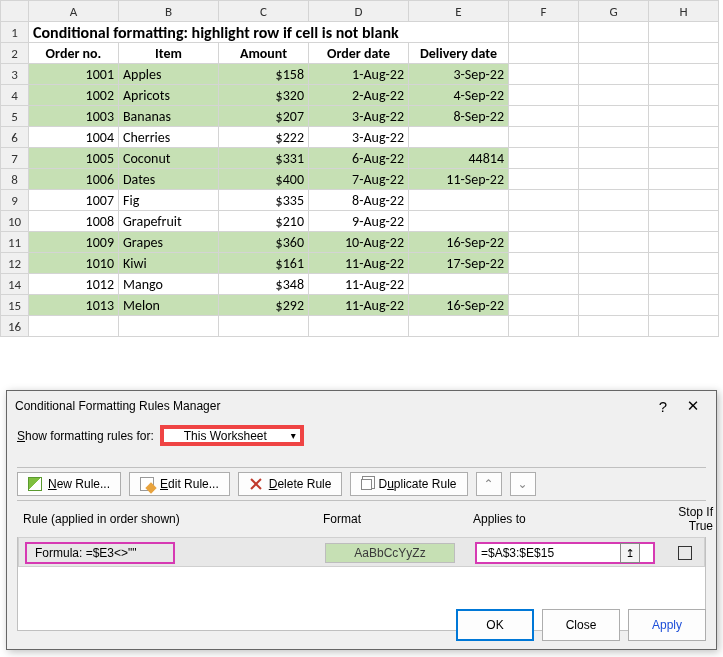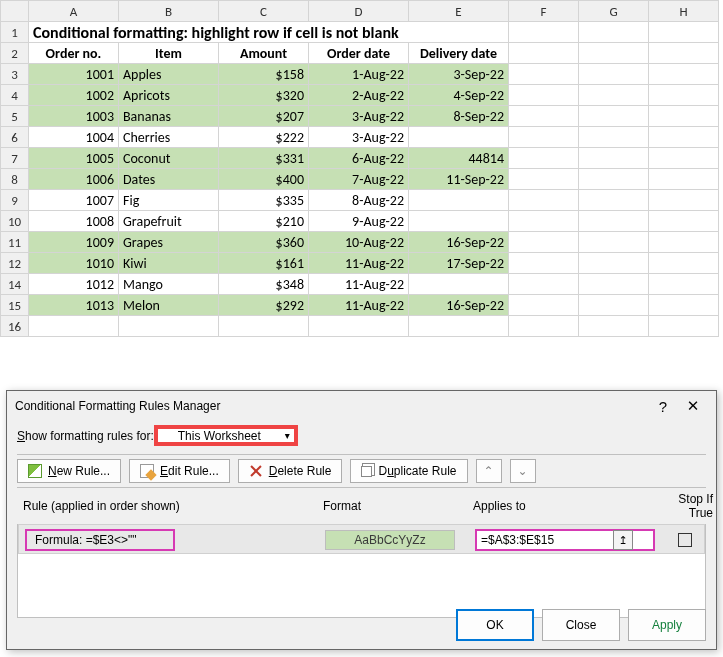--- a/index.html
+++ b/index.html
@@ -54,21 +54,21 @@
     display: flex; align-items: center;
     padding: 6px 8px;
     font-size: 12px;
   }
   .dlg-title .spacer { flex: 1; }
   .dlg-title .tbtn {
     width: 30px; text-align: center; font-size: 15px;
     cursor: default;
   }
   .dlg-body { padding: 4px 10px 6px 10px; }
-  .row1 { display: flex; align-items: center; gap: 0; margin-bottom: 8px; }
+  .row1 { display: flex; align-items: center; gap: 6px; margin-bottom: 21px; }
   .select {
     display: inline-flex; align-items: center; justify-content: space-between;
     border: 4px solid #ef4444; background: #fff; height: 21px;
     padding: 0 4px 0 20px; width: 144px;
   }
   .select .chev { font-size: 10px; }
   .btnrow { display: flex; align-items: center; gap: 8px; padding: 4px 0; border: 1px solid #c0c0c0; border-left:none; border-right:none; }
   .wbtn {
     display: inline-flex; align-items: center; gap: 6px;
     border: 1px solid #adadad; background: #fdfdfd;
@@ -96,41 +96,41 @@
   }
   .rules-row .rule-name {
     border: 2px solid #d63ab3; padding: 2px 8px; background:#e8e8e8;
     width: 150px;
   }
   .fmt-sample {
     background:#c6e0b4; color:#3a3a3a; text-align:center;
     border:1px solid #bdbdbd; width:130px; padding:2px 0;
   }
   .applies {
-    display:flex; align-items:center; gap:6px;
+    display:flex; align-items:center; gap:13px;
     border: 2px solid #d63ab3; background:#fff; height:22px;
   }
   .applies input {
     border:none; outline:none; font: inherit; width: 130px; padding:0 4px;
   }
   .range-btn {
     width:20px; height:20px; border:1px solid #888; background:#f4f4f4;
     display:flex;align-items:center;justify-content:center; font-size:11px;
   }
   .stop { width:14px;height:14px;border:1px solid #333; margin:0 auto; }
   .footer {
     position:absolute; right:10px; bottom:8px;
     display:flex; gap:8px;
   }
   .fbtn {
     width:78px; height:32px; border:1px solid #adadad; background:#fdfdfd;
     display:flex;align-items:center;justify-content:center;
   }
   .fbtn.primary { border:2px solid #0078d7; }
-  .fbtn.disabled { color:#15803d; }
+  .fbtn.disabled { color:#1d4ed8; }
   .und { text-decoration: underline; }
   .rule-area { background:#fff; border:1px solid #c0c0c0; border-top:none; min-height:94px; }
 </style>
 </head>
 <body>
 
 <table class="sheet">
   <colgroup>
     <col class="rowhdr">
       <col class="colA">

